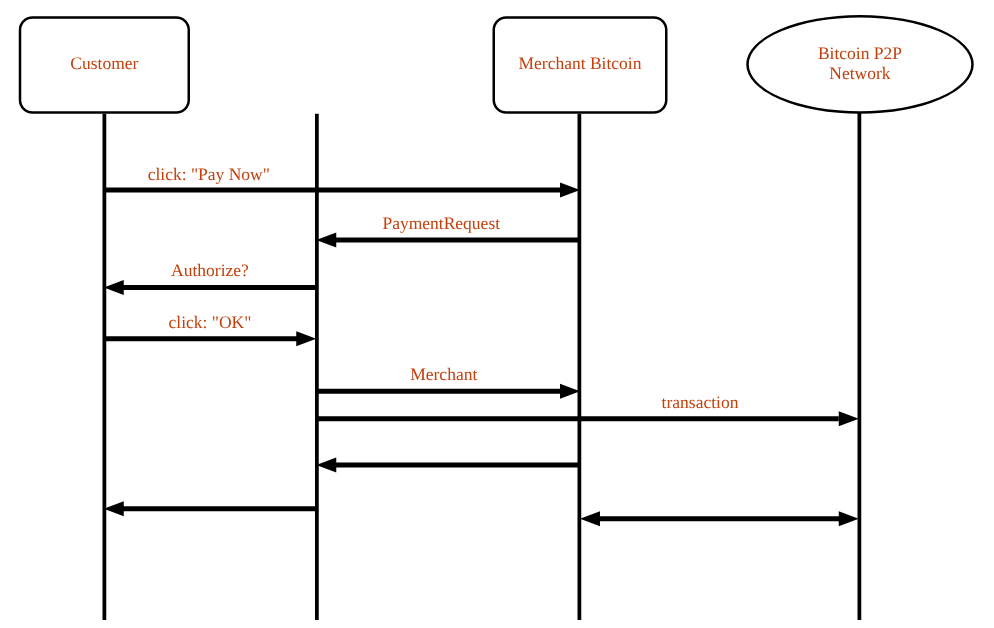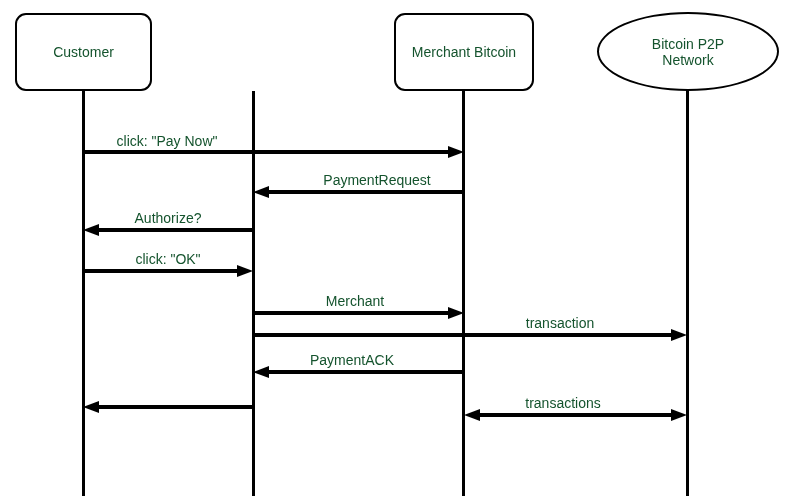--- a/index.html
+++ b/index.html
@@ -1,19 +1,19 @@
 <!DOCTYPE html>
 <html><head>
 <meta charset="utf-8">
 <style>
   html, body { margin:0; padding:0; background:#ffffff; }
   .canvas {
     position:relative; width:795px; height:502px; background:#ffffff;
-    font-family:Liberation Sans, sans-serif;
-    color:#14532d; overflow:hidden;
+    font-family:Liberation Serif, serif;
+    color:#c2410c; overflow:hidden;
   }
   .pbox {
     position:absolute; box-sizing:border-box;
     border:2.5px solid #000000; border-radius:11px; background:#ffffff;
     display:flex; align-items:center; justify-content:center;
     font-size:14px; text-align:center;
   }
   .pellipse { border-radius:50%;text-align:center; }
   .plabel { white-space:pre-line; }
   .lifeline { position:absolute; width:3px; background:#000000; }
@@ -50,45 +50,43 @@
 
   <div class="lifeline" style="left:82px;  top:91px; height:405px;"></div>
   <div class="lifeline" style="left:252px; top:91px; height:405px;"></div>
   <div class="lifeline" style="left:462px; top:91px; height:405px;"></div>
   <div class="lifeline" style="left:686px; top:90px; height:406px;"></div>
 
   <div class="mlabel" style="left:167px; top:131px;">click: "Pay Now"</div>
   <div class="mline" style="left:83px; top:150px; width:366px;"></div>
   <div class="ah ah-r" style="left:448px; top:146px;"></div>
 
-  <div class="mlabel" style="left:377px; top:170px;">PaymentRequest</div>
+  <div class="mlabel" style="left:353px; top:170px;">PaymentRequest</div>
   <div class="mline" style="left:268px; top:190px; width:196px;"></div>
   <div class="ah ah-l" style="left:253px; top:186px;"></div>
 
   <div class="mlabel" style="left:168px; top:208px;">Authorize?</div>
   <div class="mline" style="left:98px; top:228px; width:155px;"></div>
   <div class="ah ah-l" style="left:83px; top:224px;"></div>
 
   <div class="mlabel" style="left:168px; top:249px;">click: "OK"</div>
   <div class="mline" style="left:83px; top:269px; width:155px;"></div>
   <div class="ah ah-r" style="left:237px; top:265px;"></div>
 
   <div class="mlabel" style="left:355px; top:291px;">Merchant</div>
   <div class="mline" style="left:253px; top:311px; width:196px;"></div>
   <div class="ah ah-r" style="left:448px; top:307px;"></div>
 
   <div class="mlabel" style="left:560px; top:313px;text-align:right;">transaction</div>
   <div class="mline" style="left:253px; top:333px; width:418px;"></div>
   <div class="ah ah-r" style="left:671px; top:329px;"></div>
 
-  <div class="mlabel" style="left:352px; top:350px;">PaymentACK</div>
   <div class="mline" style="left:268px; top:370px; width:196px;"></div>
   <div class="ah ah-l" style="left:253px; top:366px;"></div>
 
   <div class="mline" style="left:98px; top:405px; width:155px;"></div>
   <div class="ah ah-l" style="left:83px; top:401px;"></div>
 
-  <div class="mlabel" style="left:563px; top:393px;">transactions</div>
   <div class="mline" style="left:479px; top:413px; width:193px;"></div>
   <div class="ah ah-l" style="left:464px; top:409px;"></div>
   <div class="ah ah-r" style="left:671px; top:409px;"></div>
 
 </div>
 
 </body></html>

